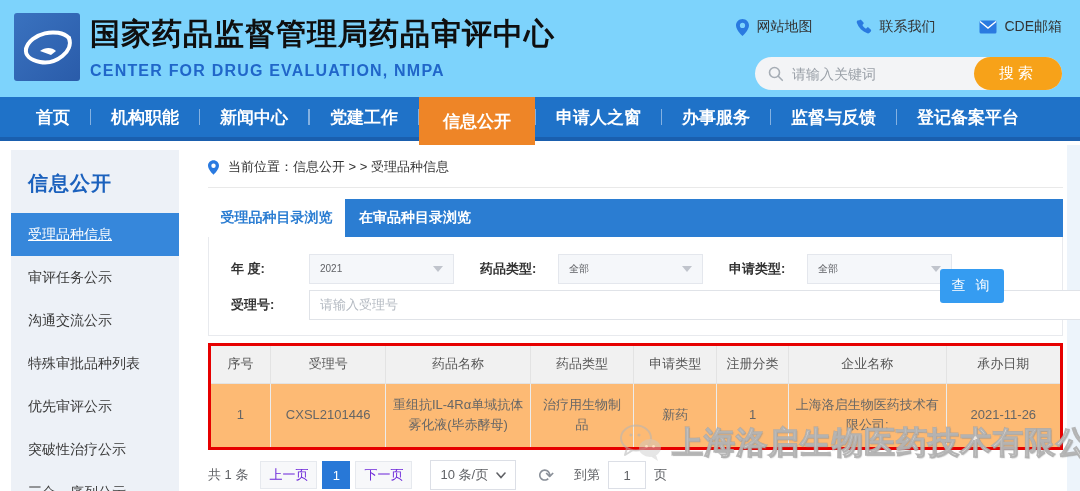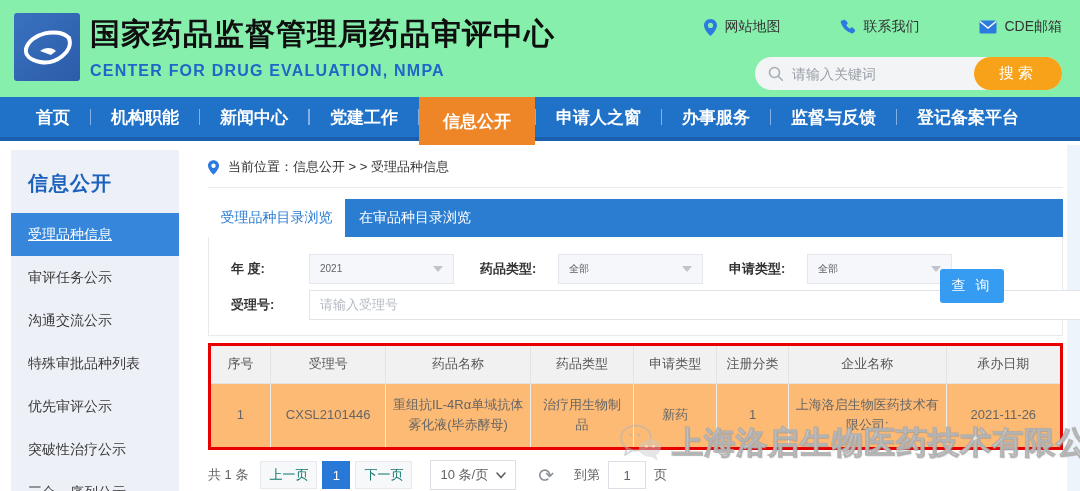--- a/index.html
+++ b/index.html
@@ -1,29 +1,29 @@
 <!DOCTYPE html>
 <html><head>
 <meta charset="utf-8">
 <style>
   * { margin:0; padding:0; box-sizing:border-box; }
   html,body { width:1080px; height:491px; overflow:hidden;
     font-family:"Liberation Sans", sans-serif; background:#fff; }
   .stage { position:relative; width:1080px; height:491px; background:#fff; }
 
   
-  .header { position:absolute; left:0; top:0; width:1080px; height:97px; background:#86efac; }
+  .header { position:absolute; left:0; top:0; width:1080px; height:97px; background:#7dd3fc; }
   .logo { position:absolute; left:14px; top:13px; width:66px; height:68px;
     background:linear-gradient(135deg,#3a72bf,#2a5caa); border-radius:3px; }
   .logo svg { width:100%; height:100%; }
   .title-block { position:absolute; left:90px; top:14px; }
   .site-title { font-size:30px; font-weight:bold; color:#0f0f0f; letter-spacing:1px; }
   .site-subtitle { margin-top:7px; font-size:16px; font-weight:bold; color:#2066c9; letter-spacing:1.2px; }
 
-  .quick-links { position:absolute; right:18px; top:18px; display:flex; gap:60px; align-items:center; }
+  .quick-links { position:absolute; right:18px; top:18px; display:flex; gap:44px; align-items:center; }
   .quick-link { display:flex; align-items:center; gap:7px; font-size:14px; color:#333; cursor:pointer; }
   .quick-link svg { display:block; }
 
   .search-bar { position:absolute; left:755px; top:57px; width:307px; height:33px;
     background:#f3f4f6; border-radius:17px; display:flex; align-items:center; }
   .search-bar svg { margin-left:13px; flex:none; }
   .search-input { flex:1; min-width:0; height:100%; border:none; outline:none; background:transparent;
     font-size:14px; color:#444; padding:0 8px; font-family:inherit; }
   .search-input::placeholder { color:#9aa0a8; }
   .search-btn { flex:none; width:88px; height:33px; border:none; border-radius:17px;
@@ -46,21 +46,21 @@
 
   .right-strip { position:absolute; right:0; top:145px; width:13px; height:346px; background:#edf4fb; }
 
   
   .main { position:absolute; left:208px; top:158px; width:855px; }
   .breadcrumb { display:flex; align-items:center; gap:9px; font-size:13px; color:#333;
     padding-bottom:11px; border-bottom:1px solid #e9e9e9; }
   .breadcrumb svg { flex:none; }
 
   .tabbar { margin-top:11px; height:38px; background:#2b7dd2; display:flex; align-items:stretch; }
-  .tab { display:flex; align-items:center; justify-content:center; font-size:14px; font-weight:normal;
+  .tab { display:flex; align-items:center; justify-content:center; font-size:14px; font-weight:bold;
     color:#fff; width:140px; cursor:pointer; }
   .tab.active { background:#fff; color:#2b7dd2; width:137px; }
 
   .filter-box { border:1px solid #e8eaee; border-top:none; padding:11px 0 10px 0; position:relative; }
   .filter-row { display:flex; align-items:center; height:31px; margin:5px 0 5px 22px; }
   .f-label { width:66px; text-align:justify; font-size:13px; font-weight:bold; color:#333;
     white-space:nowrap; flex:none; }
   .f-ctrl { width:145px; height:30px; margin:0 26px 0 12px; flex:none; }
   .select { background:#f5f7fa; border:1px solid #e4e7ed; height:30px; display:flex; align-items:center;
     justify-content:space-between; padding:0 10px; font-size:10px; color:#606266; cursor:pointer; }
@@ -79,21 +79,21 @@
   th { background:#f1f1f1; height:37px; font-size:13px; font-weight:normal; color:#555;
     border-right:1px solid #e3e3e3; border-bottom:1px solid #e3e3e3; }
   th:last-child, td:last-child { border-right:none; }
   td { height:64px; font-size:13px; color:#666; text-align:center; vertical-align:middle;
     border-right:1px solid #ececec; padding:4px 6px; line-height:1.55; }
 
   
   .pager { margin-top:10px; display:flex; align-items:center; font-size:13px; color:#606266; }
   .pager-total { margin-right:12px; }
   .pg-btn { width:57px; height:28px; display:flex; align-items:center; justify-content:center;
-    background:#f7f8fa; border:1px solid #e6e9ee; color:#0f766e; font-size:13px; cursor:default; }
+    background:#f7f8fa; border:1px solid #e6e9ee; color:#6d28d9; font-size:13px; cursor:default; }
   .pg-page { width:28px; height:28px; margin:0 5px; display:flex; align-items:center; justify-content:center;
     background:#2878d7; color:#fff; font-size:13px; cursor:pointer; }
   .pg-size { margin-left:18px; height:30px; border:1px solid #dcdfe6; background:#fff;
     display:flex; align-items:center; gap:8px; padding:0 9px; font-size:13px; color:#606266; cursor:pointer; }
   .pg-refresh { margin-left:22px; font-size:19px; color:#8a9099; cursor:pointer; line-height:1; }
   .pg-goto-label { margin-left:20px; }
   .pg-goto-input { width:38px; height:28px; margin:0 8px; border:1px solid #dcdfe6; text-align:center;
     font-size:13px; color:#606266; outline:none; font-family:inherit; }
 
   

